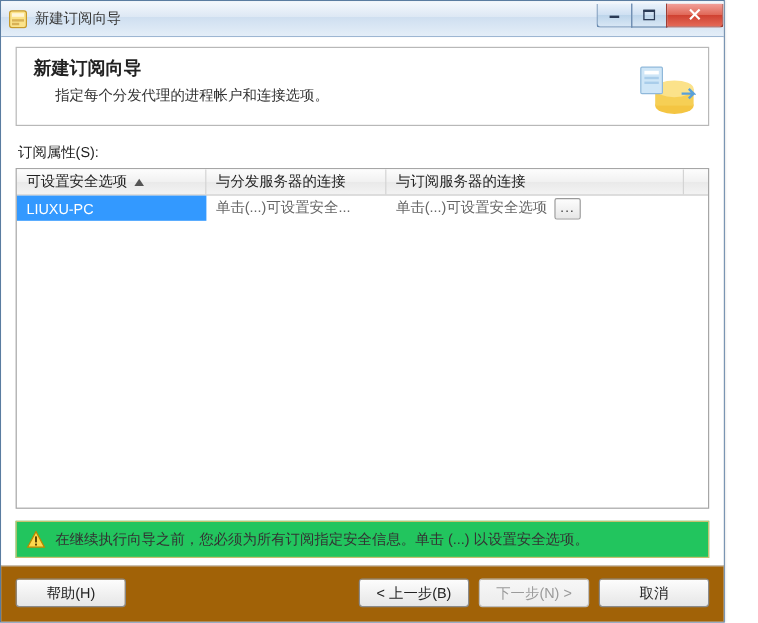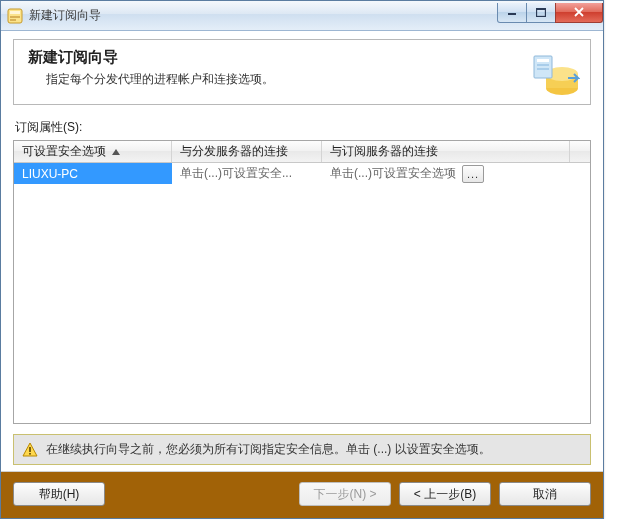--- a/index.html
+++ b/index.html
@@ -146,21 +146,21 @@
     border-radius: 2px;
     display: inline-flex; align-items:center; justify-content:center;
     font-size: 11px; color:#333;
     letter-spacing: 1px;
     margin-left: 6px;
   }
 
   .warning-bar {
     margin-top: 10px;
     border: 1px solid #c9c070;
-    background: #e5e5e5;
+    background: #22c55e;
     padding: 6px 8px;
     display: flex;
     align-items: center;
     min-height: 30px;
   }
   .warning-bar .warn-icon {
     width: 16px; height: 16px; margin-right: 8px;
   }
   .warning-bar .warn-text {
     font-size: 12px; color: #333;
@@ -290,18 +290,18 @@
         </svg>
       </span>
       <span class="warn-text">在继续执行向导之前，您必须为所有订阅指定安全信息。单击 (...) 以设置安全选项。</span>
     </div>
 
   </div>
 
   <div class="footer">
     <div class="btn">帮助(H)</div>
     <div class="spacer"></div>
+    <div class="btn">&lt; 上一步(B)</div>
     <div class="btn disabled">下一步(N) &gt;</div>
-    <div class="btn">&lt; 上一步(B)</div>
     <div class="btn">取消</div>
   </div>
 
 </div>
 
 </body></html>

